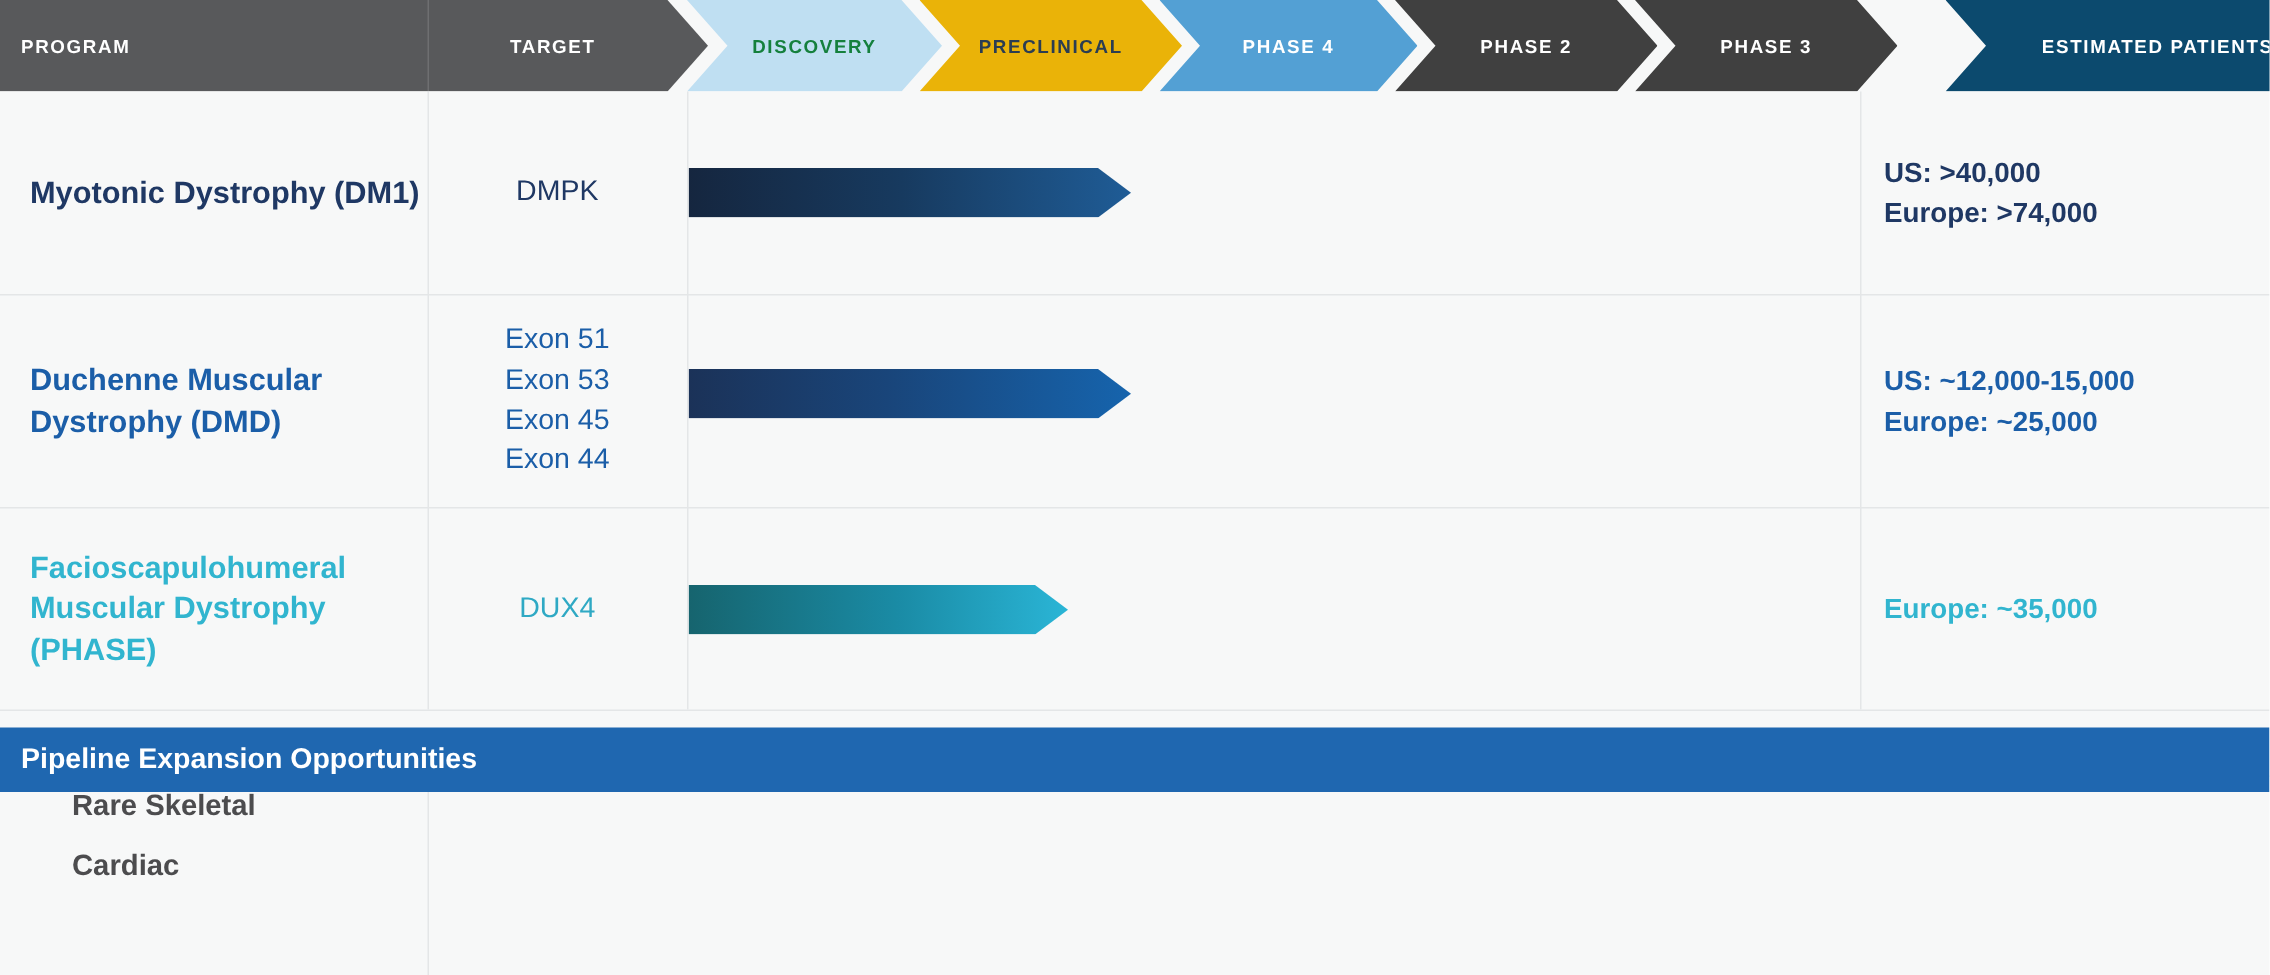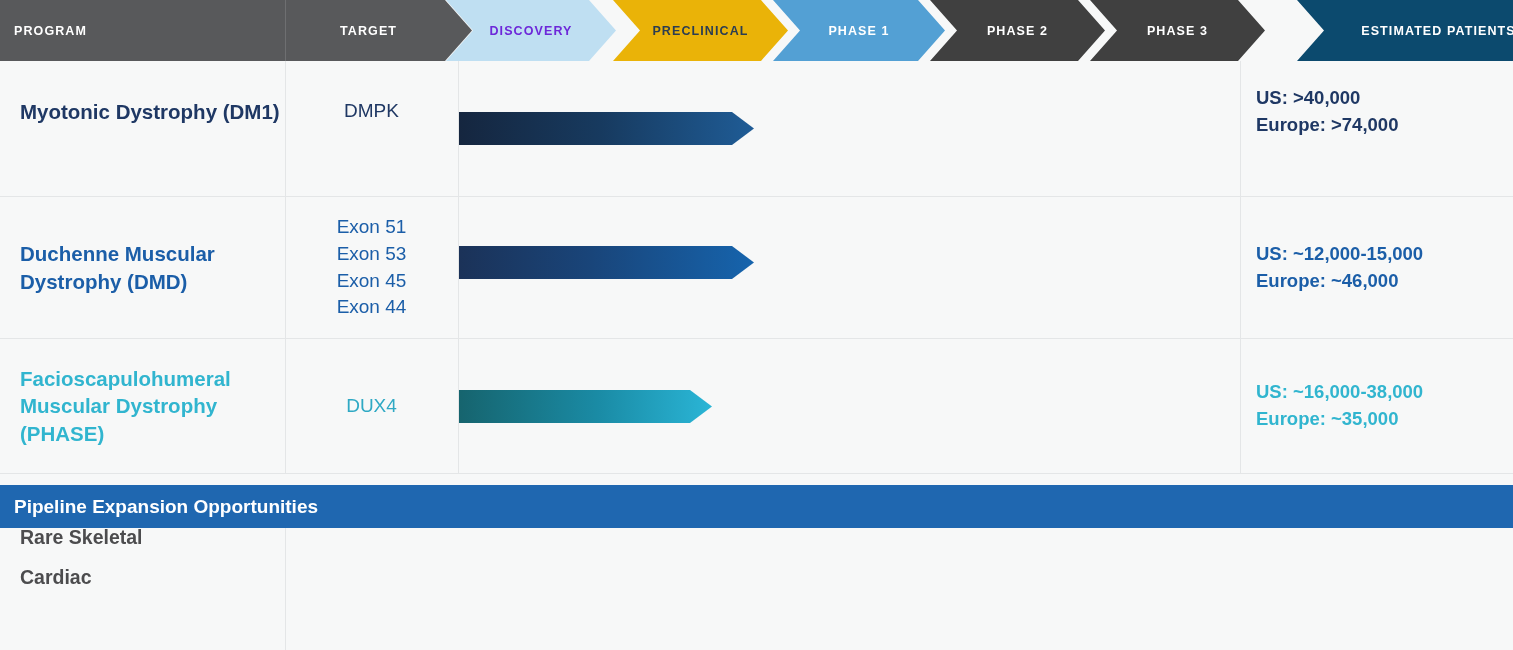--- a/index.html
+++ b/index.html
@@ -67,24 +67,24 @@
     width: 1px;
     height: 61px;
     background: #6e6f71;
   }
 
   .hdr-chev {
     justify-content: center;
   }
 
   .hdr-discovery {
-    left: 446px;
+    left: 458px;
     width: 170px;
     background: #bfdff2;
-    color: #6d28d9;
+    color: #15803d;
     -webkit-clip-path: polygon(0 0, 143px 0, 170px 50%, 143px 100%, 0 100%, 27px 50%);
     clip-path: polygon(0 0, 143px 0, 170px 50%, 143px 100%, 0 100%, 27px 50%);
   }
 
   .hdr-preclinical {
     left: 613px;
     width: 175px;
     background: #eab308;
     color: #2b3d52;
     -webkit-clip-path: polygon(0 0, 148px 0, 175px 50%, 148px 100%, 0 100%, 27px 50%);
@@ -148,21 +148,21 @@
   .hdiv-2 { top: 338px; }
   .hdiv-3 { top: 473px; }
   .hdiv-4 { top: 517px; }
 
   
   .row {
     position: absolute;
     left: 0;
     width: 1513px;
   }
-  .row-1 { top: 44px; height: 135px; text-decoration: underline; }
+  .row-1 { top: 61px; height: 135px; text-decoration: underline; }
   .row-2 { top: 197px; height: 141px; }
   .row-3 { top: 339px; height: 134px; }
 
   .cell-program {
     position: absolute;
     left: 20px;
     width: 265px;
     height: 100%;
     display: flex;
     align-items: center;
@@ -246,20 +246,21 @@
     left: 20px;
     top: 528px;
     width: 400px;
   }
   .exp-item {
     font-size: 19.5px;
     font-weight: bold;
     color: #4c4c4e;
     line-height: 1;
     margin-bottom: 20px;
+    margin-left: 28px;
   }
 </style>
 </head>
 <body>
 
 <div id="pipeline">
 
   <div class="header">
 
     <div class="hdr-seg hdr-program">
@@ -270,21 +271,21 @@
 
     <div class="hdr-seg hdr-chev hdr-discovery">
       <span>DISCOVERY</span>
     </div>
 
     <div class="hdr-seg hdr-chev hdr-preclinical">
       <span>PRECLINICAL</span>
     </div>
 
     <div class="hdr-seg hdr-chev hdr-phase1">
-      <span>PHASE 1</span>
+      <span>PHASE 4</span>
     </div>
 
     <div class="hdr-seg hdr-chev hdr-phase2">
       <span>PHASE 2</span>
     </div>
 
     <div class="hdr-seg hdr-chev hdr-phase3">
       <span>PHASE 3</span>
     </div>
 
@@ -319,34 +320,33 @@
 
   <div class="row row-2">
     <div class="cell-program c-blue">Duchenne Muscular Dystrophy (DMD)</div>
     <div class="cell-target c-blue" style="white-space:pre-line;">Exon 51
 Exon 53
 Exon 45
 Exon 44</div>
     <div class="cell-patients c-blue">
       <div>
         <div>US: ~12,000-15,000</div>
-        <div>Europe: ~46,000</div>
+        <div>Europe: ~25,000</div>
       </div>
     </div>
   </div>
   <div class="bar bar-dmd">
     <div class="bar-inner"></div>
   </div>
 
   <div class="row row-3">
     <div class="cell-program c-teal">Facioscapulohumeral Muscular Dystrophy (PHASE)</div>
     <div class="cell-target c-tealdk">DUX4</div>
     <div class="cell-patients c-teal">
       <div>
-        <div>US: ~16,000-38,000</div>
         <div>Europe: ~35,000</div>
       </div>
     </div>
   </div>
   <div class="bar bar-fshd">
     <div class="bar-inner"></div>
   </div>
 
   <div class="banner">
     <span>Pipeline Expansion Opportunities</span>

